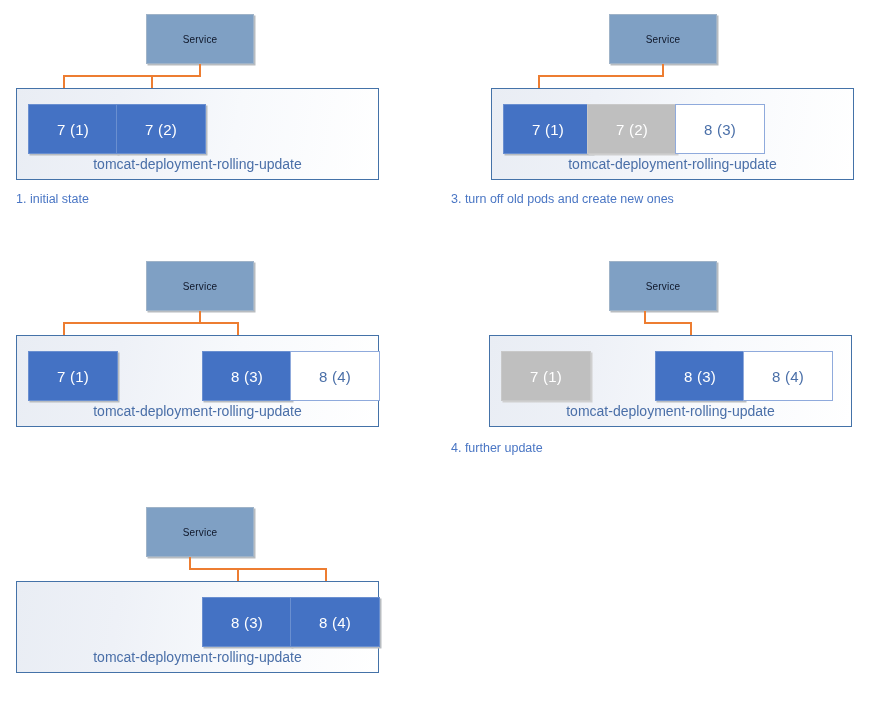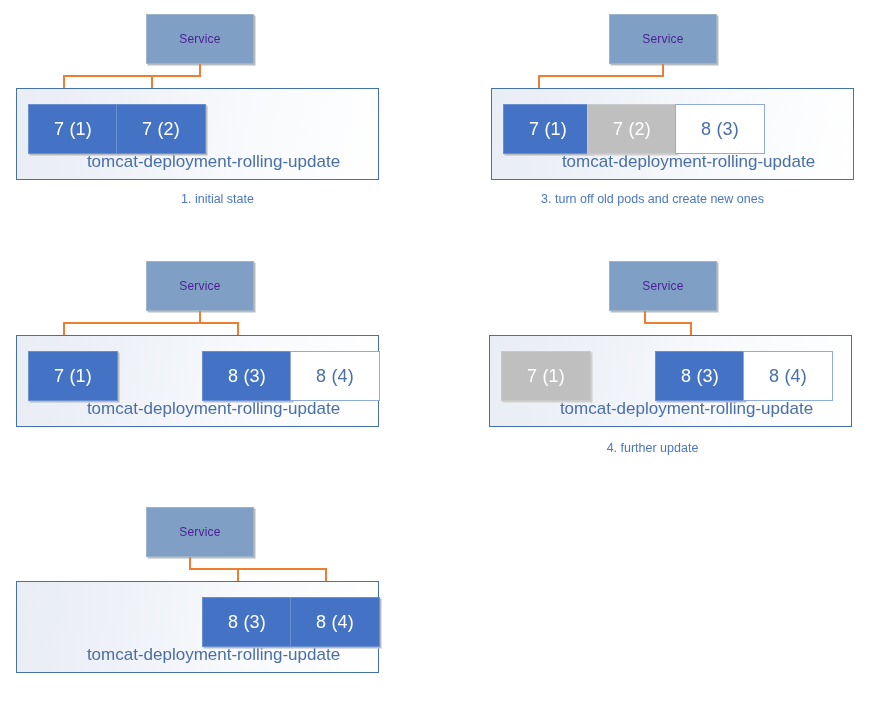--- a/index.html
+++ b/index.html
@@ -37,57 +37,57 @@
 
   
   .service-box {
     position: absolute;
     width: 108px;
     height: 50px;
     background: #7fa0c4;
     border: 1px solid #9fb3c8;
     box-shadow: 1.5px 1.5px 0 0 #b8bcc0;
     box-sizing: border-box;
-    color: #4c1d95;
-    font-size: 12px;
+    color: #0f172a;
+    font-size: 10px;
     display: flex;
     align-items: center;
     justify-content: center;
     letter-spacing: .2px;
   }
 
   
   .deployment {
     position: absolute;
     width: 363px;
     height: 92px;
     border: 1px solid #4472a8;
     box-sizing: border-box;
     background: linear-gradient(100deg, #e9edf4 0%, #eef1f7 28%, #f7f9fc 60%, #ffffff 100%);
   }
   .deployment-label {
     position: absolute;
-    left: 16px;
+    left: 0;
     bottom: 7px;
     width: 100%;
     text-align: center;
     color: #4a6fa8;
-    font-size: 17px;
+    font-size: 14px;
   }
 
   
   .pod {
     position: absolute;
     width: 90px;
     height: 50px;
     box-sizing: border-box;
     display: flex;
     align-items: center;
     justify-content: center;
-    font-size: 18px;
+    font-size: 15px;
     letter-spacing: .2px;
   }
   .pod.active {
     background: #4472c4;
     border: 1px solid #6a8fd0;
     box-shadow: 1.5px 1.5px 0 0 #b8bcc0;
     color: #ffffff;
   }
   .pod.terminating {
     background: #bfbfbf;
@@ -98,22 +98,22 @@
   .pod.pending {
     background: #ffffff;
     border: 1px solid #8faadc;
     color: #4a6fa8;
   }
 
   
   .caption {
     position: absolute;
     width: 100%;
-    left: 0;
-    text-align: center;
+    left: 16px;
+    text-align: left;
     color: #4a76c4;
     font-size: 12.5px;
   }
 
   
   .connector {
     position: absolute;
     left: 0; top: 0;
     width: 435px;
     height: 230px;

